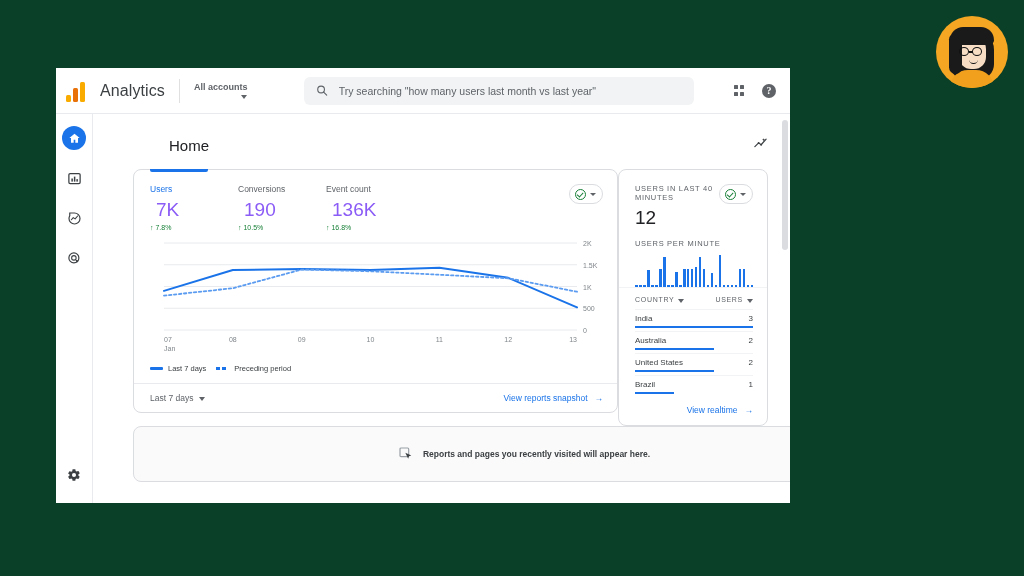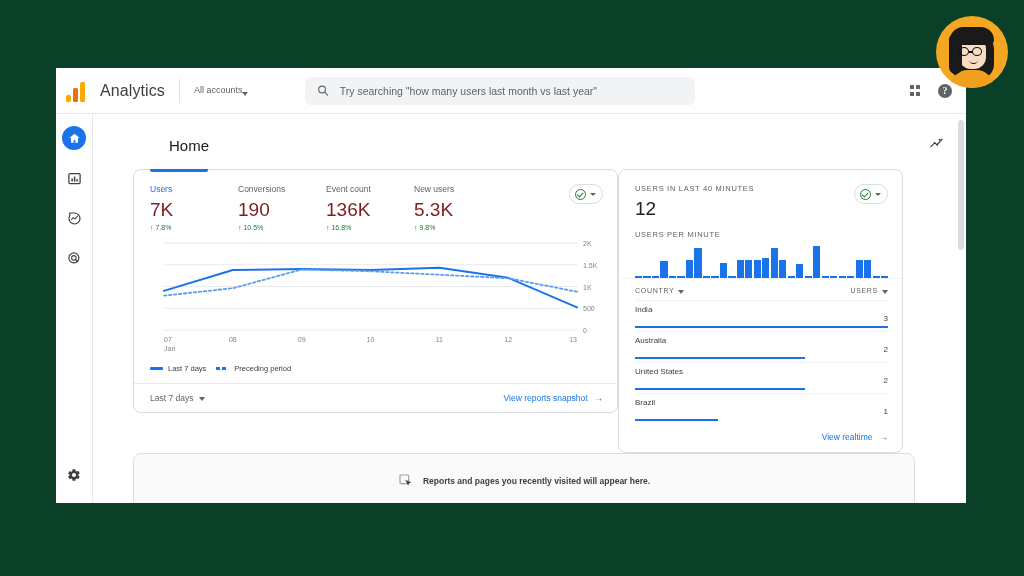--- a/index.html
+++ b/index.html
@@ -57,41 +57,41 @@
   .av-smile {
     position: absolute; left: 33px; top: 43px;
     width: 9px; height: 5px;
     border-bottom: 1.6px solid #111;
     border-radius: 0 0 9px 9px;
   }
 
   
   .browser {
     position: absolute; left: 56px; top: 68px;
-    width: 910px; height: 435px;
+    width: 734px; height: 435px;
     background: #ffffff; overflow: hidden;
   }
 
   
   .topbar {
     height: 46px; display: flex; align-items: center;
     border-bottom: 1px solid #e8eaed; background: #fff;
     padding-left: 10px; padding-right: 14px;
   }
   .ga-logo { width: 24px; height: 22px; display: flex; align-items: flex-end; gap: 2px; margin-right: 10px; }
   .ga-logo i { display: block; border-radius: 1.5px; }
   .ga-b1 { width: 5px; height: 7px;  background: #f9ab00; }
   .ga-b2 { width: 5px; height: 14px; background: #e8710a; }
   .ga-b3 { width: 5px; height: 20px; background: #f9ab00; }
   .brand {
     font-size: 16px; color: #3c4043; letter-spacing: .1px;
     font-weight: 400; margin-right: 14px;
   }
   .topdiv { width: 1px; height: 24px; background: #e0e0e0; margin-right: 14px; }
-  .acct { display: flex; flex-direction: row; align-items: flex-end; cursor: pointer; }
+  .acct { display: flex; flex-direction: column; align-items: flex-end; cursor: pointer; font-weight: bold; }
   .acct-label { font-size: 9px; color: #5f6368; line-height: 11px; }
   .caret { width: 0; height: 0; border-left: 3.5px solid transparent; border-right: 3.5px solid transparent; border-top: 4px solid #5f6368; margin-top: 2px; }
   .searchbar {
     flex: 0 0 auto; width: 390px; height: 28px; margin-left: 57px;
     background: #f1f3f4; border-radius: 6px;
     display: flex; align-items: center; padding: 0 12px; gap: 10px;
   }
   .searchbar input {
     border: none; background: transparent; outline: none;
     font-family: "Liberation Sans", sans-serif;
@@ -144,21 +144,21 @@
   
   .tab-indicator {
     position: absolute; top: -1px; left: 16px; width: 58px; height: 3px;
     background: #1a73e8; border-radius: 0 0 2px 2px;
   }
 
   .metrics { display: flex; padding: 14px 14px 4px 16px; align-items: flex-start; }
   .metric { width: 88px; }
   .metric-label { font-size: 8.5px; color: #5f6368; margin-bottom: 5px; white-space: nowrap; }
   .metric.sel .metric-label { color: #1a73e8; }
-  .metric-value { font-size: 19px; color: #7f1d1d; line-height: 22px; font-weight: 400; }
+  .metric-value { font-size: 19px; color: #8b5cf6; line-height: 22px; font-weight: 400; margin-left: 6px; }
   .metric-delta { font-size: 7px; color: #188038; margin-top: 3px; }
   .metric-delta .arw { font-size: 7px; }
   .status-pill {
     margin-left: auto; display: flex; align-items: center; gap: 4px;
     border: 1px solid #dadce0; border-radius: 11px; padding: 2px 6px 2px 5px;
     height: 20px; cursor: pointer;
   }
   .check-circle {
     width: 11px; height: 11px; border-radius: 50%;
     border: 1.3px solid #188038; position: relative;
@@ -200,21 +200,20 @@
 
   .tbl-head {
     display: flex; align-items: center; padding: 8px 14px 6px 16px;
   }
   .th { font-size: 7px; color: #5f6368; letter-spacing: .7px; display: flex; align-items: center; gap: 4px; cursor: pointer; }
   .th.right { margin-left: auto; }
   .trow { padding: 0 14px 0 16px; }
   .trow-inner {
     display: flex; align-items: baseline; border-top: 1px solid #f1f3f4;
     padding-top: 4px;
-    flex-direction: column;
   }
   .td-name { font-size: 8px; color: #3c4043; }
   .td-val { margin-left: auto; font-size: 8px; color: #3c4043; }
   .bar-track { height: 2px; margin-top: 3px; margin-bottom: 3px; }
   .bar-fill { height: 2px; background: #1a73e8; }
   .rt-foot { display: flex; padding: 8px 14px 10px 16px; }
   .rt-foot .foot-link { margin-left: auto; }
 
   
   .recent-title { font-size: 12px; color: #3c4043; padding: 26px 0 12px 2px; }
@@ -357,28 +356,20 @@
                   <span class="arw">↑</span>
                   <span>10.5%</span>
                 </div>
               </div>
               <div class="metric">
                 <div class="metric-label">Event count</div>
                 <div class="metric-value">136K</div>
                 <div class="metric-delta">
                   <span class="arw">↑</span>
                   <span>16.8%</span>
-                </div>
-              </div>
-              <div class="metric">
-                <div class="metric-label">New users</div>
-                <div class="metric-value">5.3K</div>
-                <div class="metric-delta">
-                  <span class="arw">↑</span>
-                  <span>9.8%</span>
                 </div>
               </div>
               <div class="status-pill">
                 <span class="check-circle"></span>
                 <span class="pill-caret"></span>
               </div>
             </div>
 
             <div class="chart-box">
               <svg class="chart-svg" id="lineChart" width="455" height="125" viewBox="0 0 455 125">

